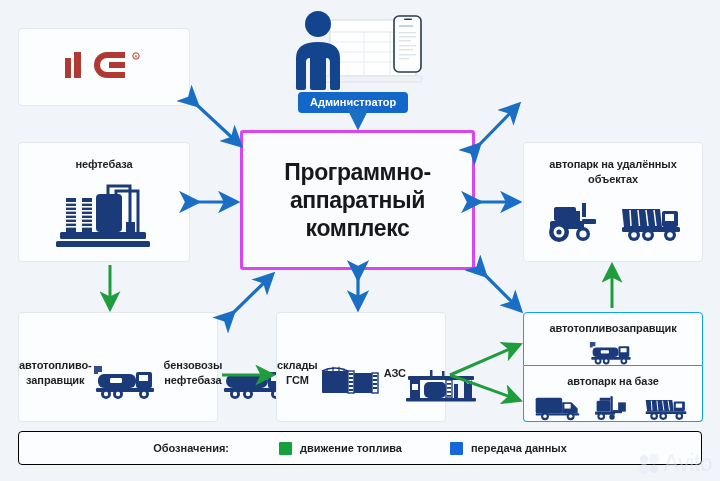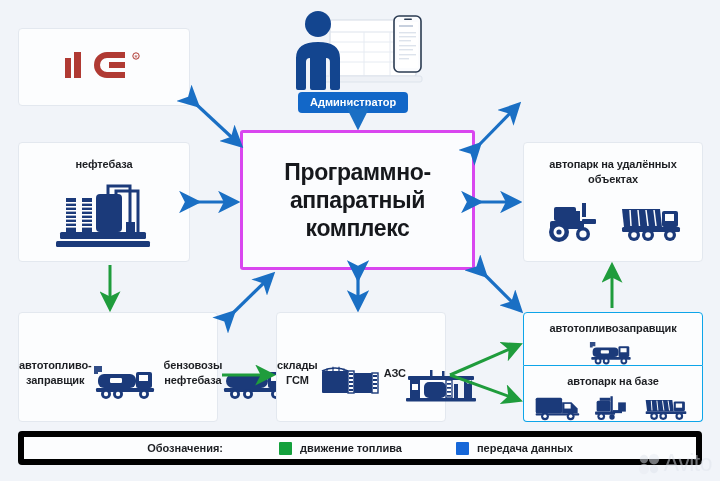--- a/index.html
+++ b/index.html
@@ -40,22 +40,22 @@
     z-index:3;
     box-sizing:border-box;
   }
   .center-title{
     font-size:23px;font-weight:bold;color:#16181c;
     text-align:center;line-height:1.22;letter-spacing:-0.4px;
   }
   svg.arrows{position:absolute;left:0;top:0;width:720px;height:481px;z-index:6;pointer-events:none;}
   .legend{
     position:absolute;left:18px;top:431px;width:684px;height:34px;
-    background:#fcfdfe;border:6px solid #000000;border-radius:4px;
-    display:flex;align-items:center;justify-content:center;gap:26px;
+    background:#fcfdfe;border:1px solid #000000;border-radius:4px;
+    display:flex;align-items:center;justify-content:center;gap:20px;
     z-index:4;box-sizing:border-box;
   }
   .legend-label{font-size:11px;font-weight:bold;color:#1d1f23;margin-right:30px;}
   .legend-item{display:flex;align-items:center;gap:8px;text-align:right;}
   .legend-item.second{margin-left:28px;}
   .swatch{width:13px;height:13px;border-radius:1px;display:block;}
   .legend-text{font-size:11px;font-weight:bold;color:#1d1f23;}
   .admin-wrap{
     position:absolute;left:268px;top:6px;width:180px;height:104px;z-index:5;
   }

